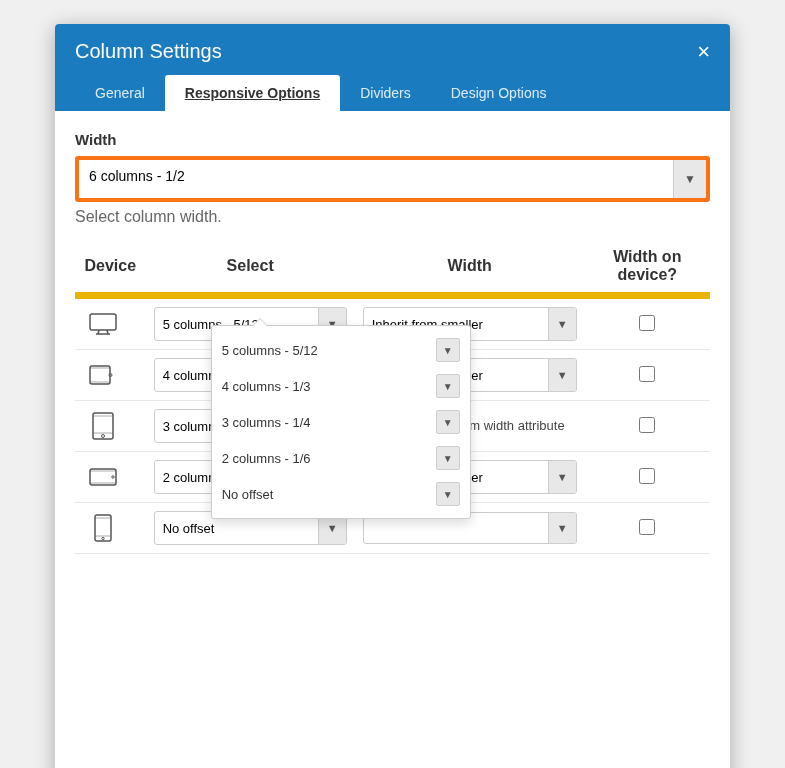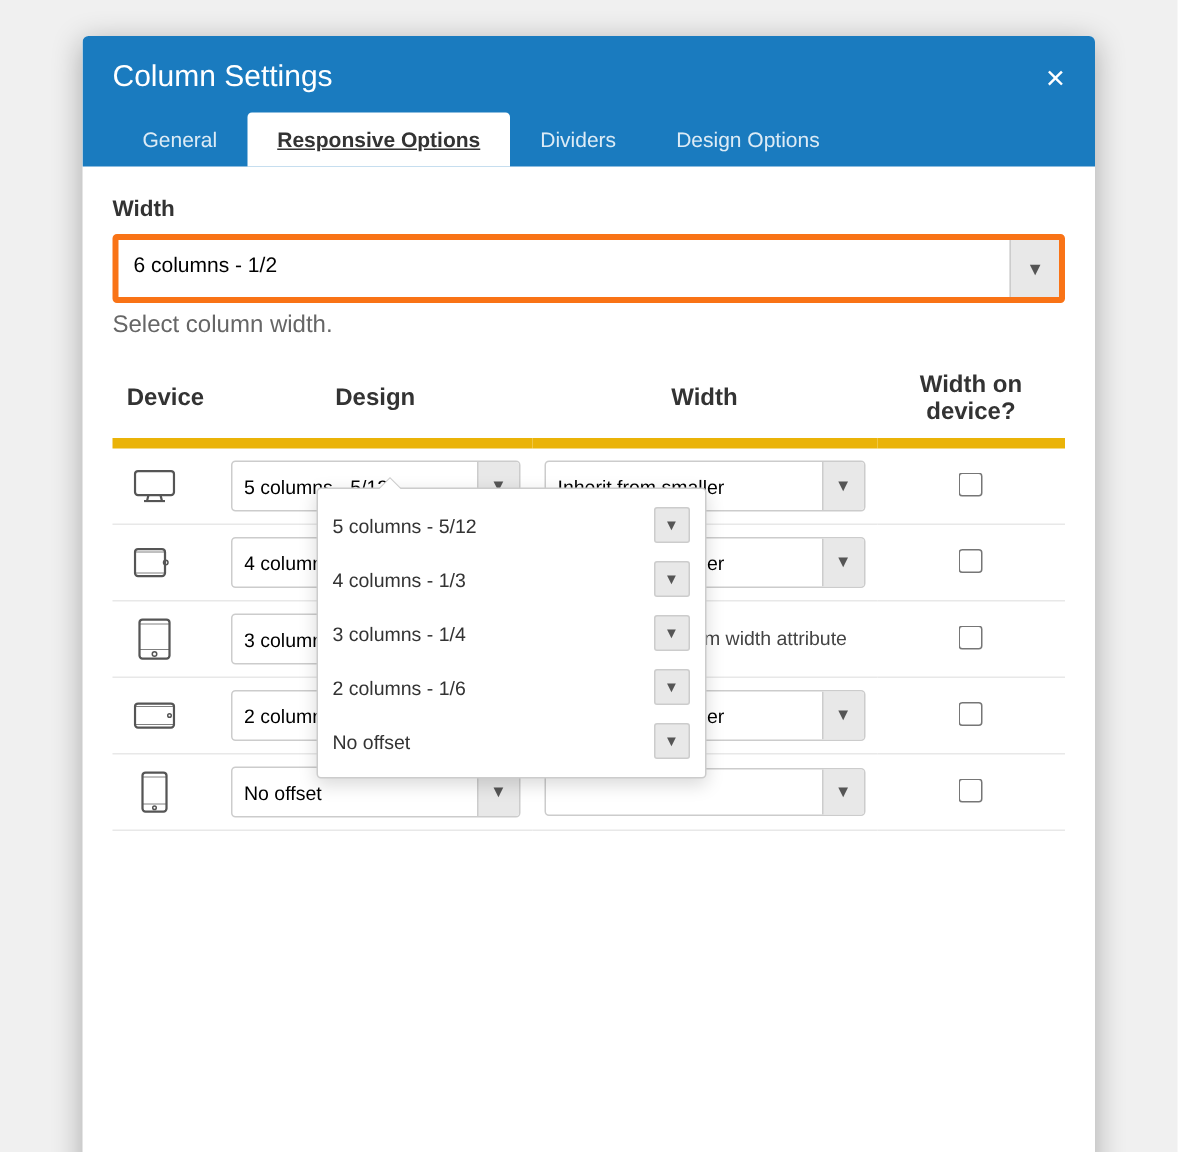--- a/index.html
+++ b/index.html
@@ -304,21 +304,21 @@
       </button>
     </div>
     <div class="hint-text">Select column width.</div>
 
     <div class="responsiveness-section">
 
       <table class="resp-table">
         <thead>
           <tr>
             <th class="th-device">Device</th>
-            <th class="th-offset">Design</th>
+            <th class="th-offset">Select</th>
             <th class="th-width">Width</th>
             <th class="th-hide">Width on device?</th>
           </tr>
         </thead>
         <tbody style="position:relative;">
 
           <tr style="position:relative;">
             <td>
               <div class="device-icon">
                 <svg width="28" height="22" viewBox="0 0 28 22" fill="none">

